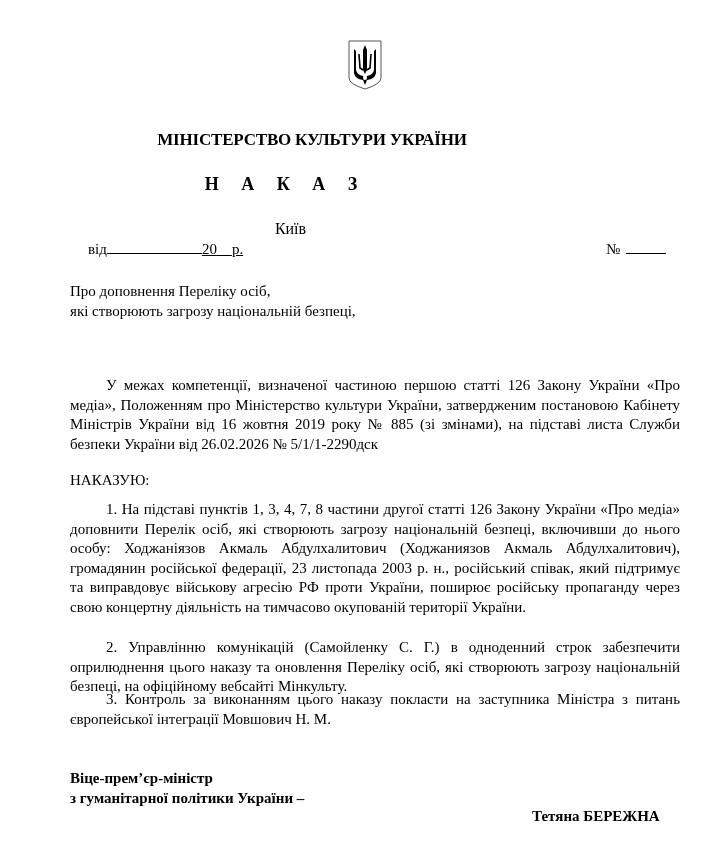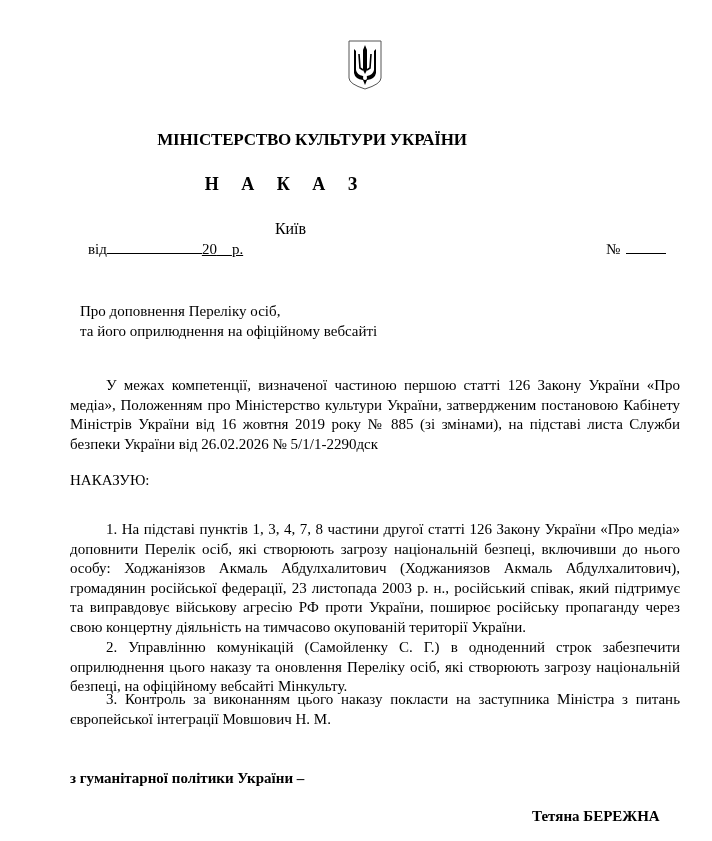--- a/index.html
+++ b/index.html
@@ -8,26 +8,26 @@
   .abs { position: absolute; }
   .emblem { left: 348px; top: 40px; width: 34px; height: 50px; }
   .ministry { left: 0; width: 624px; top: 130px; text-align: center; font-weight: bold; font-size: 17px; letter-spacing: -0.2px; }
   .nakaz { left: 0; width: 563px; top: 174px; text-align: center; font-weight: bold; font-size: 18px; letter-spacing: 9px; padding-left: 8px; box-sizing: border-box; }
   .city { left: 0; width: 581px; top: 220px; text-align: center; font-size: 16px; }
   .date-row { left: 88px; top: 239px; font-size: 15px; text-align: center; }
   .date-row .blank { display: inline-block; width: 95px; border-bottom: 1px solid #000; height: 14px; vertical-align: baseline; }
   .date-row .u { text-decoration: underline; }
   .num-row { left: 606px; top: 239px; font-size: 15px; }
   .num-row .blank { display: inline-block; width: 40px; border-bottom: 1px solid #000; height: 14px; margin-left: 6px; vertical-align: baseline; }
-  .subject { left: 80px; top: 282px; font-size: 15px; line-height: 19.5px; margin-top: 20px; }
+  .subject { left: 70px; top: 282px; font-size: 15px; line-height: 19.5px; }
   .para { left: 70px; width: 610px; font-size: 15px; line-height: 19.5px; text-align: justify; }
   .para.indent { text-indent: 36px; }
   .p-intro { top: 376px; }
   .nakazuyu { left: 70px; top: 472px; font-size: 15px; }
-  .p-1 { top: 500px; margin-top: 20px; }
+  .p-1 { top: 500px; }
   .p-2 { top: 638px; }
   .p-3 { top: 690px; }
   .sig { left: 70px; top: 769px; font-size: 15px; font-weight: bold; line-height: 19.5px; }
   .sig-name { left: 532px; top: 808px; font-size: 15px; font-weight: bold; text-align: right; }
 </style>
 </head>
 <body>
 
 <div class="abs emblem">
   <svg width="34" height="50" viewBox="0 0 34 50">
@@ -46,27 +46,28 @@
 <div class="abs date-row">
   <span>від</span><span class="blank"></span><span class="u"><span>20</span>&nbsp;&nbsp;&nbsp;&nbsp;<span>р.</span></span>
 </div>
 
 <div class="abs num-row">
   <span>№</span><span class="blank"></span>
 </div>
 
 <div class="abs subject">
   <div>Про доповнення Переліку осіб,</div>
-  <div>та його оприлюднення на офіційному вебсайті</div>
+  <div>які створюють загрозу національній безпеці,</div>
 </div>
 
 <div class="abs para indent p-intro">У межах компетенції, визначеної частиною першою статті 126 Закону України «Про медіа», Положенням про Міністерство культури України, затвердженим постановою Кабінету Міністрів України від 16 жовтня 2019 року № 885 (зі змінами), на  підставі листа Служби безпеки України від 26.02.2026 № 5/1/1-2290дск</div>
 
 <div class="abs nakazuyu">НАКАЗУЮ:</div>
 
 <div class="abs para indent p-1">1. На підставі пунктів 1, 3, 4, 7, 8 частини другої статті 126 Закону України «Про медіа» доповнити Перелік осіб, які створюють загрозу національній безпеці, включивши до нього особу: Ходжаніязов Акмаль Абдулхалитович (Ходжаниязов Акмаль Абдулхалитович), громадянин російської федерації, 23 листопада 2003 р. н., російський співак, який підтримує та виправдовує військову агресію РФ проти України, поширює російську пропаганду через свою концертну діяльність на тимчасово окупованій території України.</div>
 <div class="abs para indent p-2">2. Управлінню комунікацій (Самойленку С. Г.) в одноденний строк забезпечити оприлюднення цього наказу та оновлення Переліку осіб, які створюють загрозу національній безпеці, на офіційному вебсайті Мінкульту.</div>
 <div class="abs para indent p-3">3. Контроль за виконанням цього наказу покласти на заступника Міністра з питань європейської інтеграції Мовшович Н. М.</div>
 
 <div class="abs sig">
+  <div>Віце-прем’єр-міністр</div>
   <div>з гуманітарної політики України –</div>
 </div>
 <div class="abs sig-name">Тетяна БЕРЕЖНА</div>
 
 </body></html>

